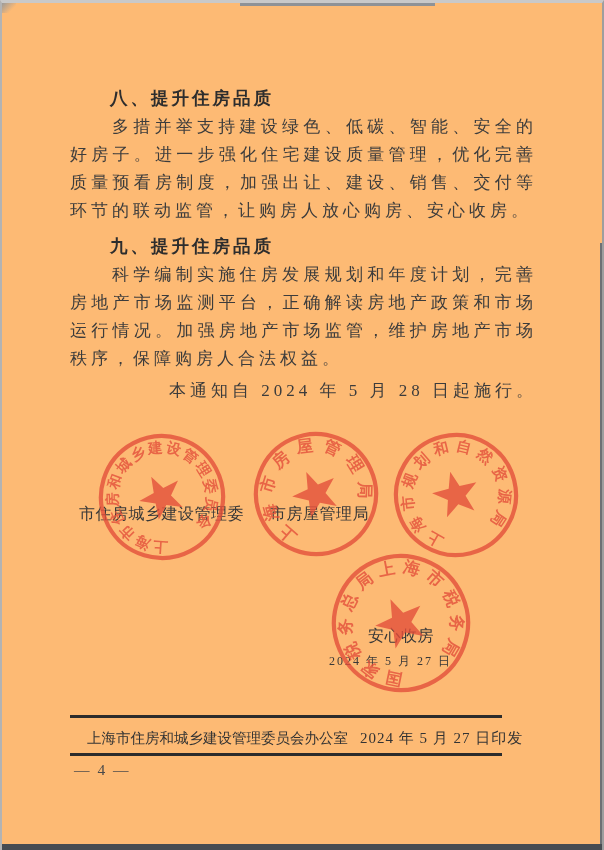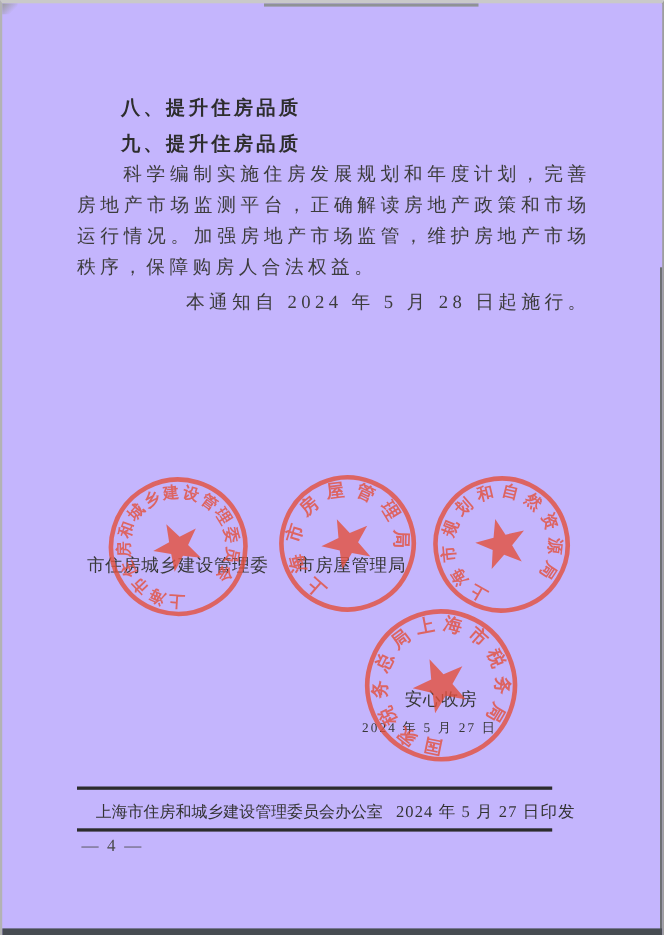--- a/index.html
+++ b/index.html
@@ -1,19 +1,19 @@
 <!DOCTYPE html>
 <html><head>
 <meta charset="utf-8">
 <style>
   html,body{margin:0;padding:0;background:#e9e9e9;}
   .scan{
     position:relative;
     width:604px;height:850px;
-    background:#c4b5fd;
+    background:#fdba74;
     box-sizing:border-box;
     border-left:2px solid #b3b3b3;
     border-top:3px solid #c9c9c9;
     border-right:2px solid #9e9e9e;
     overflow:hidden;
     font-family:"Liberation Serif","DejaVu Serif",serif;
     color:#3c3c3c;
   }
   .top-shade{position:absolute;left:238px;top:0;width:195px;height:3px;background:#8f9296;}
   .corner-shade{position:absolute;left:0;top:0;width:14px;height:10px;background:linear-gradient(135deg,#9a9a9a,transparent 70%);}
@@ -61,20 +61,21 @@
 </style>
 </head>
 <body>
 
 <div class="scan">
   <div class="top-shade"></div>
   <div class="corner-shade"></div>
 
   <div class="body-text">
     <h2>八、提升住房品质</h2>
+    <p>多措并举支持建设绿色、低碳、智能、安全的好房子。进一步强化住宅建设质量管理，优化完善质量预看房制度，加强出让、建设、销售、交付等环节的联动监管，让购房人放心购房、安心收房。</p>
     <h2 class="second">九、提升住房品质</h2>
     <p>科学编制实施住房发展规划和年度计划，完善房地产市场监测平台，正确解读房地产政策和市场运行情况。加强房地产市场监管，维护房地产市场秩序，保障购房人合法权益。</p>
     <p class="effective">本通知自 2024 年 5 月 28 日起施行。</p>
   </div>
 
   <div class="overlay">
     <span class="sig sig2">市房屋管理局</span>
     <span class="sig sig1">市住房城乡建设管理委</span>
     <span class="sig sig4">安心收房</span>
     <span class="sign-date">2024 年 5 月 27 日</span>

